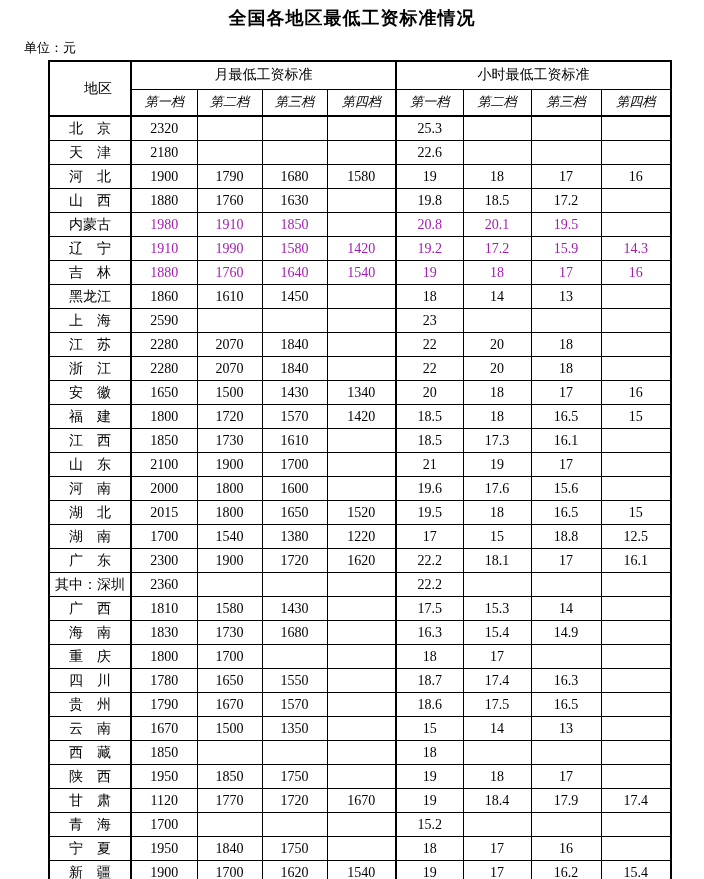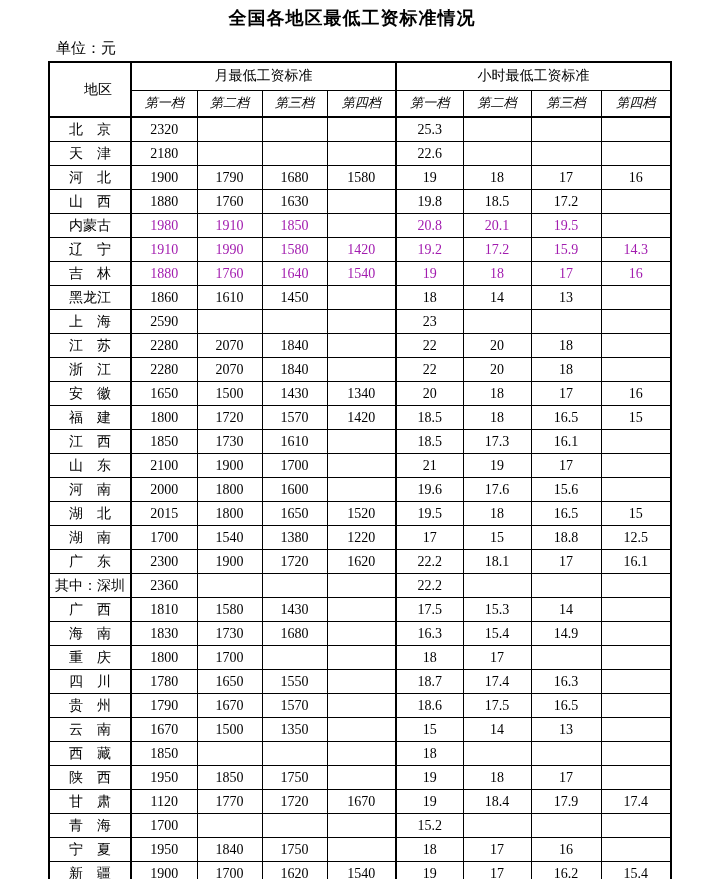--- a/index.html
+++ b/index.html
@@ -17,22 +17,22 @@
   }
   .title {
     text-align: center;
     font-size: 18px;
     font-weight: bold;
     padding-top: 6px;
     letter-spacing: 1px;
     font-family: "Liberation Sans", "DejaVu Sans", sans-serif;
   }
   .unit {
-    margin: 9px 0 3px 56px;
-    font-size: 15px;
+    margin: 9px 0 3px 24px;
+    font-size: 13px;
   }
   table.wage {
     border-collapse: collapse;
     table-layout: fixed;
     width: 622px;
     margin-left: 48px;
     border: 2px solid #000;
   }
   .wage th, .wage td {
     border: 1px solid #000;

